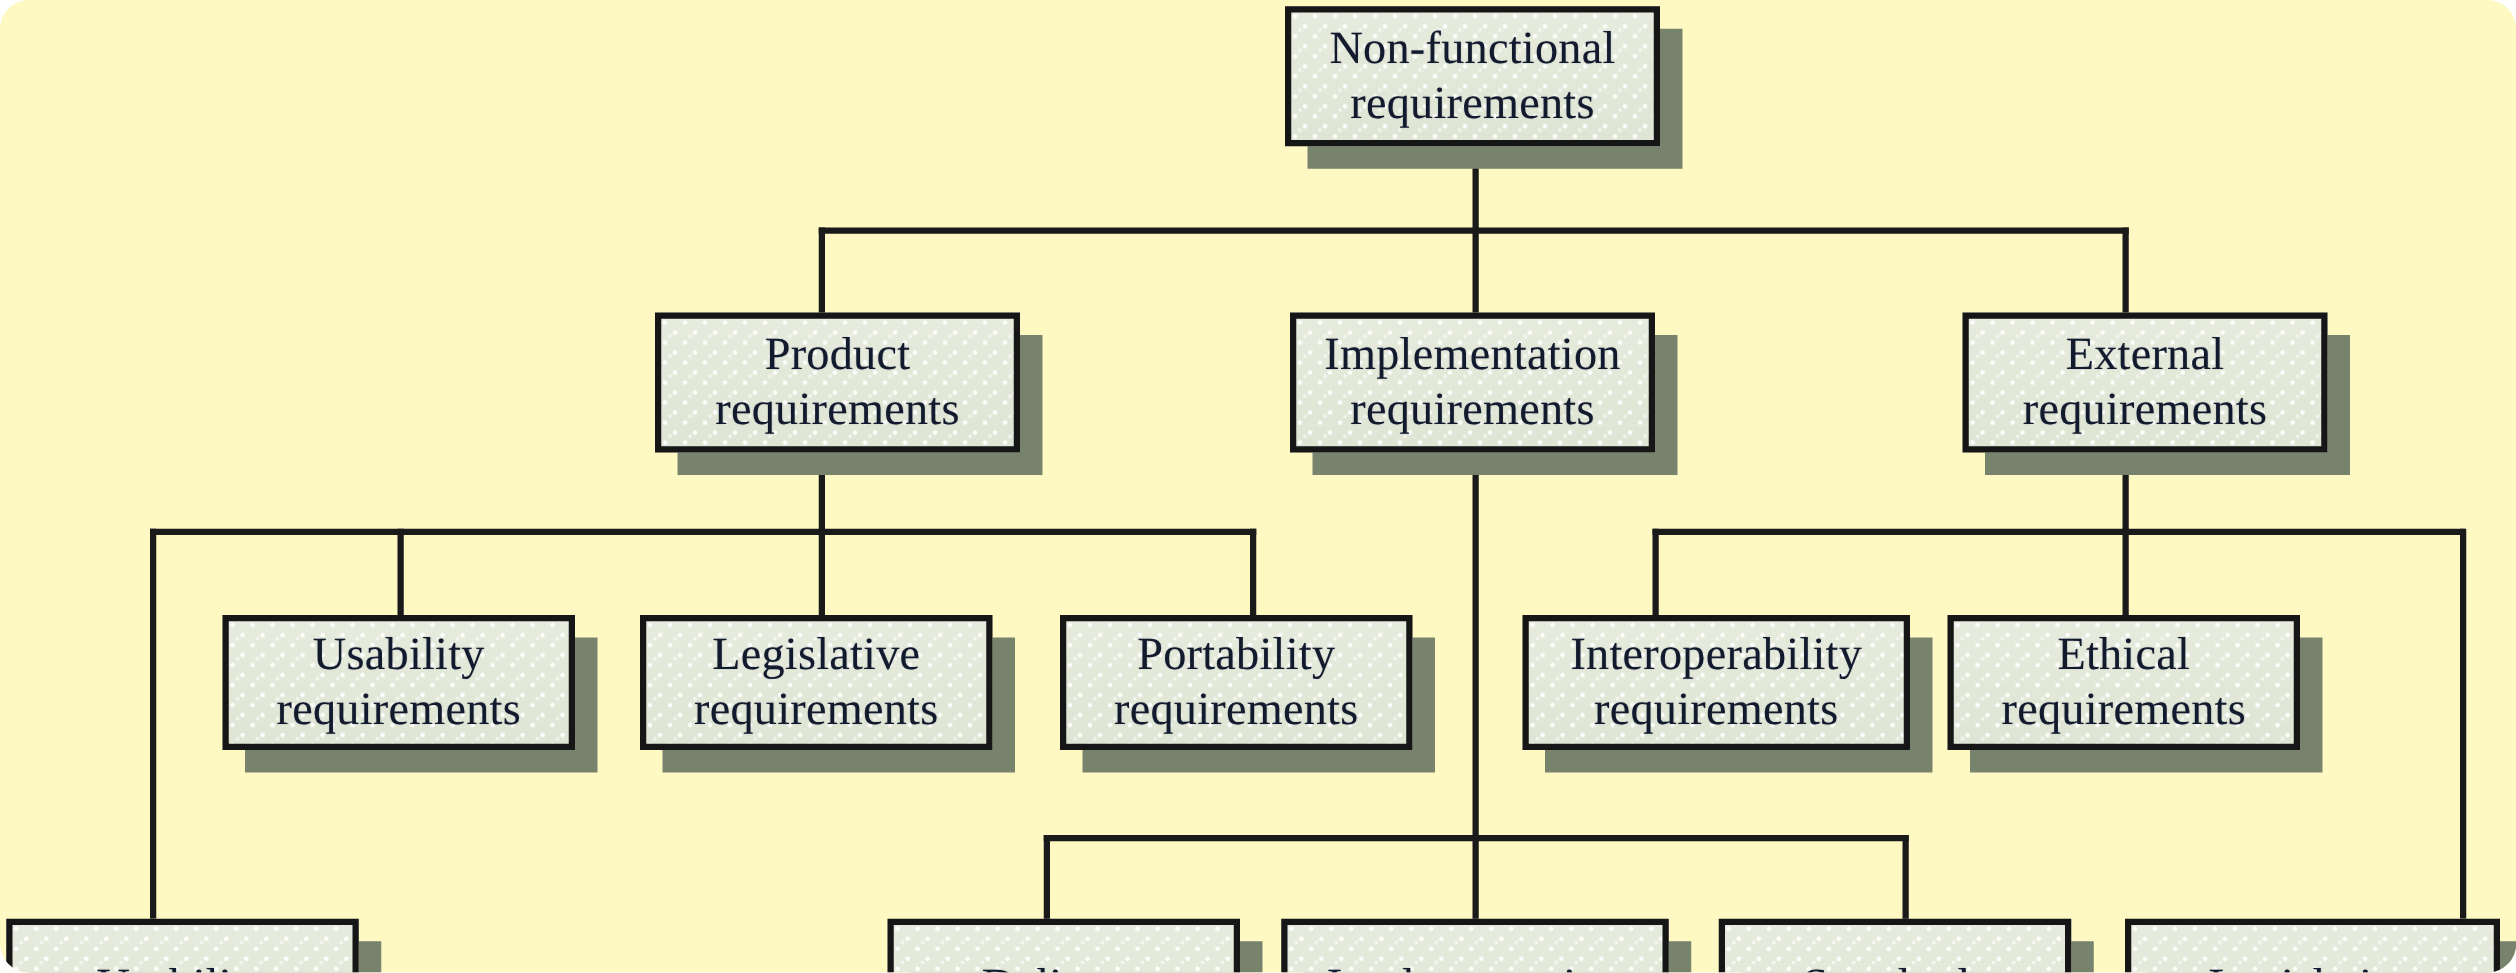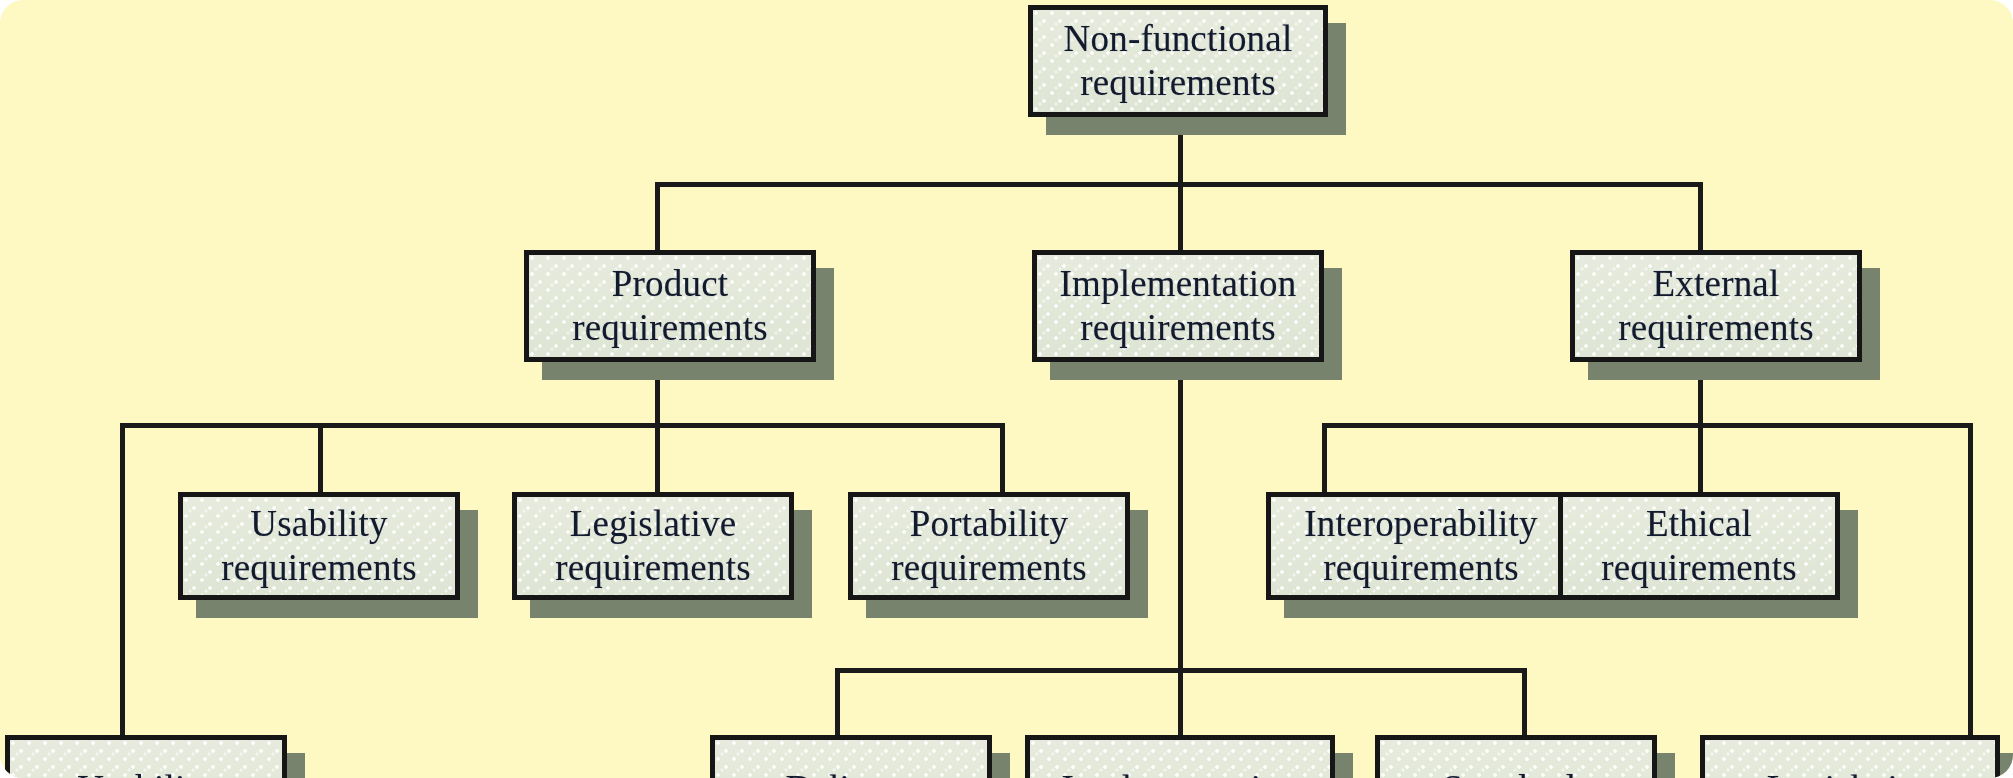--- a/index.html
+++ b/index.html
@@ -112,21 +112,21 @@
   </div>
 
   <div class="node" style="left:848px;top:492px;width:282px;height:108px;">
     <div class="shadow"></div>
     <div class="boxface">
       <div class="lbl">Portability
 requirements</div>
     </div>
   </div>
 
-  <div class="node" style="left:1266px;top:492px;width:310px;height:108px;">
+  <div class="node" style="left:1218px;top:492px;width:310px;height:108px;">
     <div class="shadow"></div>
     <div class="boxface">
       <div class="lbl">Interoperability
 requirements</div>
     </div>
   </div>
 
   <div class="node" style="left:1558px;top:492px;width:282px;height:108px;padding-left:44px;">
     <div class="shadow"></div>
     <div class="boxface">

